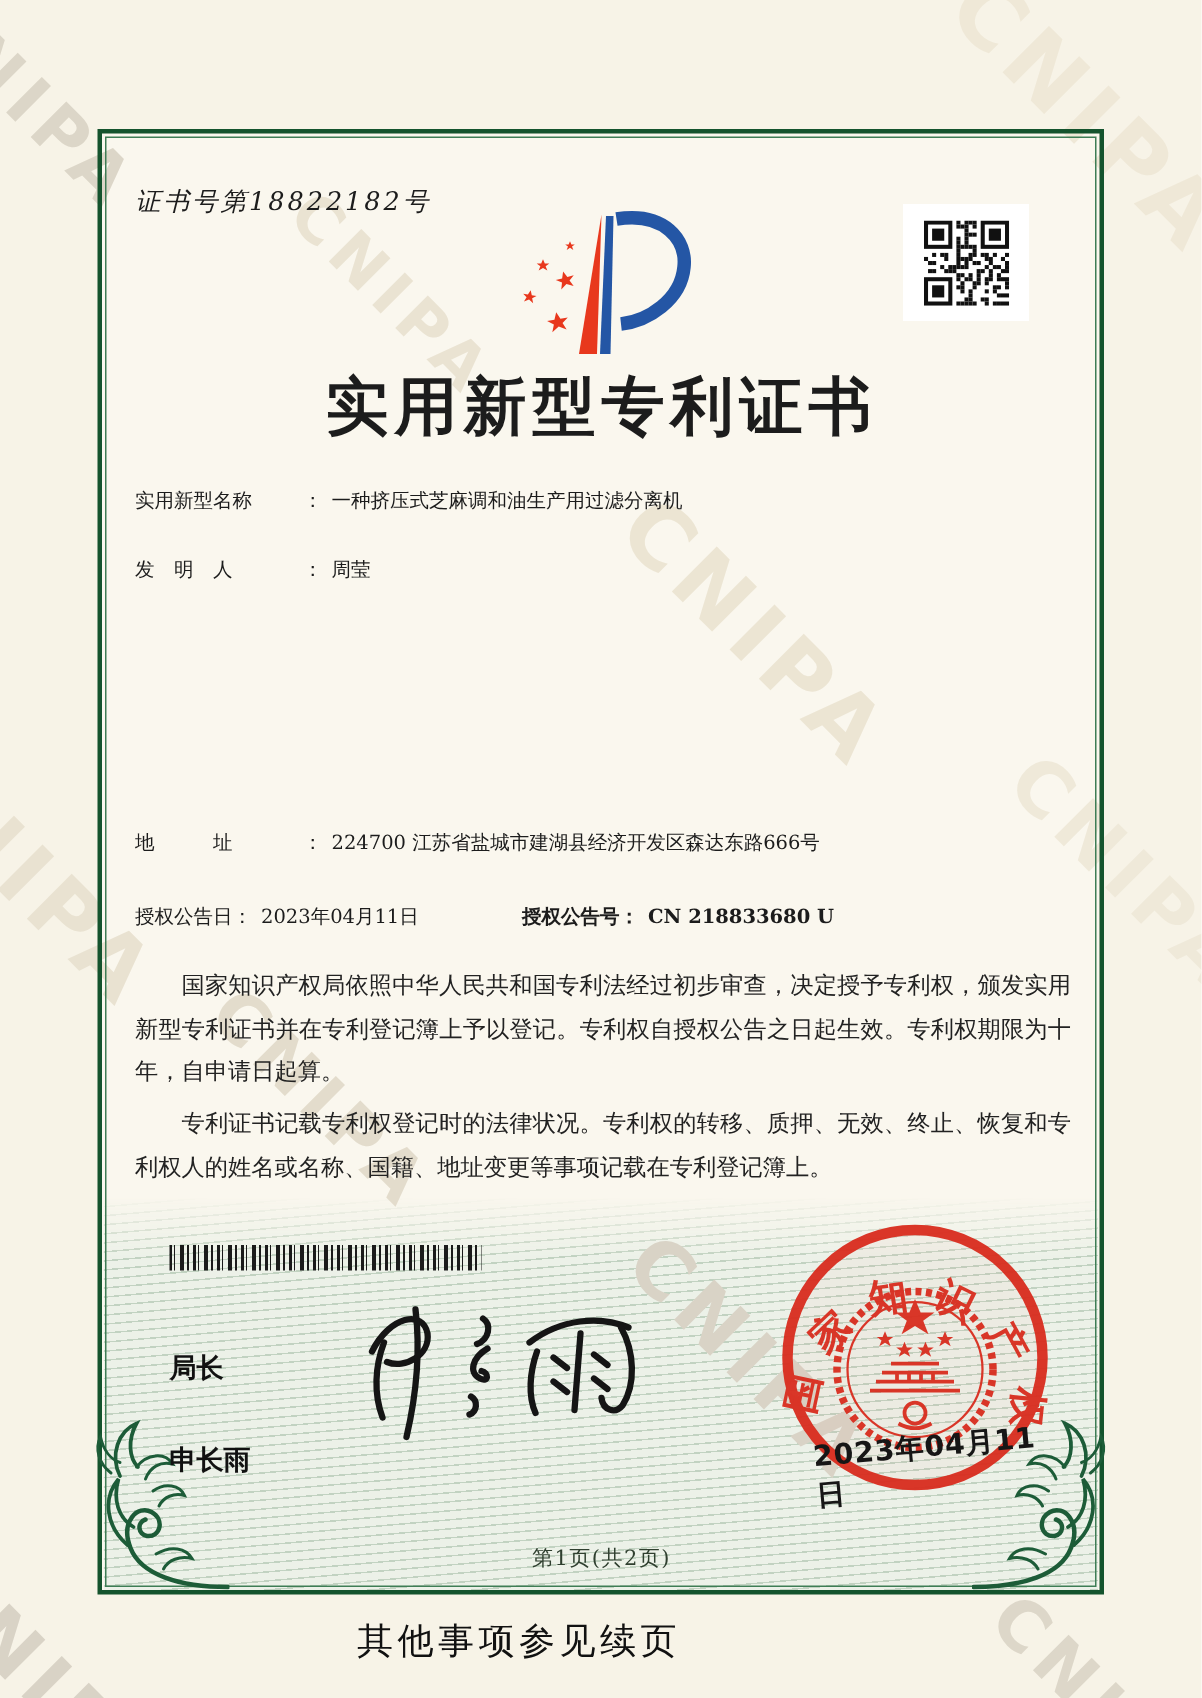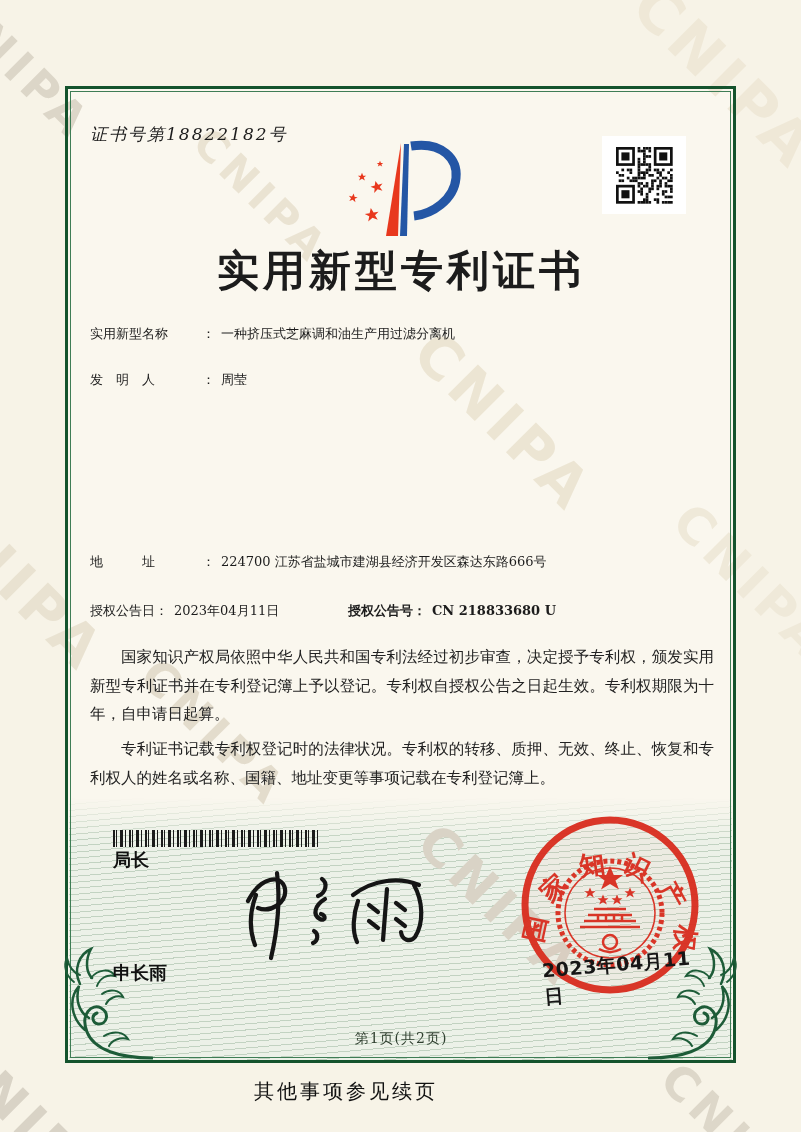--- a/index.html
+++ b/index.html
@@ -39,28 +39,28 @@
   .title{left:65px;top:243px;width:672px;text-align:center;font-size:42px;font-weight:bold;letter-spacing:4px;}
   .row{left:90px;width:640px;font-size:13px;white-space:nowrap;}
   .row .lb{display:inline-block;width:112px;}
   .row .val{margin-left:6px;}
   .g2{position:absolute;left:258px;top:0;font-weight:bold;}
   .paras{left:90px;top:643px;width:624px;font-size:15.5px;line-height:1.85;text-align:justify;color:#222;}
   .paras p{margin:0 0 6px 0;text-indent:2em;}
   .barcode{left:113px;top:830px;width:208px;height:17px;
     background:repeating-linear-gradient(90deg,#1b1b1b 0 2px,transparent 2px 3px,#1b1b1b 3px 4px,transparent 4px 7px,#1b1b1b 7px 10px,transparent 10px 12px,#1b1b1b 12px 13px,transparent 13px 16px);}
   .signer{font-family:"DejaVu Sans","Liberation Sans",sans-serif;font-weight:bold;font-size:18px;color:#111;}
-  .signer-title{left:113px;top:848px;}
+  .signer-title{left:113px;top:900px;}
   .signer-name{left:113px;top:921px;margin-top:40px;}
   .sig{left:222px;top:843px;}
   .seal{left:520px;top:815px;width:180px;height:180px;opacity:.95;}
   .seal-date{left:543px;top:952px;width:150px;font-family:"DejaVu Sans","Liberation Sans",sans-serif;
              font-weight:bold;font-size:19px;color:#161616;letter-spacing:.5px;transform:rotate(-5deg);z-index:6;}
   .page-num{left:65px;top:1030px;width:672px;text-align:center;font-size:14px;color:#2f3f2f;letter-spacing:1px;}
-  .cont{left:0;top:1078px;width:692px;text-align:center;font-size:20px;color:#111;letter-spacing:3px;}
+  .cont{left:0;top:1078px;width:692px;text-align:center;font-size:24px;color:#111;letter-spacing:3px;}
 </style>
 </head>
 <body>
 
 <div class="page">
 
   <div class="wm wm1">CNIPA</div>
   <div class="wm wm2">CNIPA</div>
   <div class="wm wm3">CNIPA</div>
   <div class="wm wm4">CNIPA</div>

